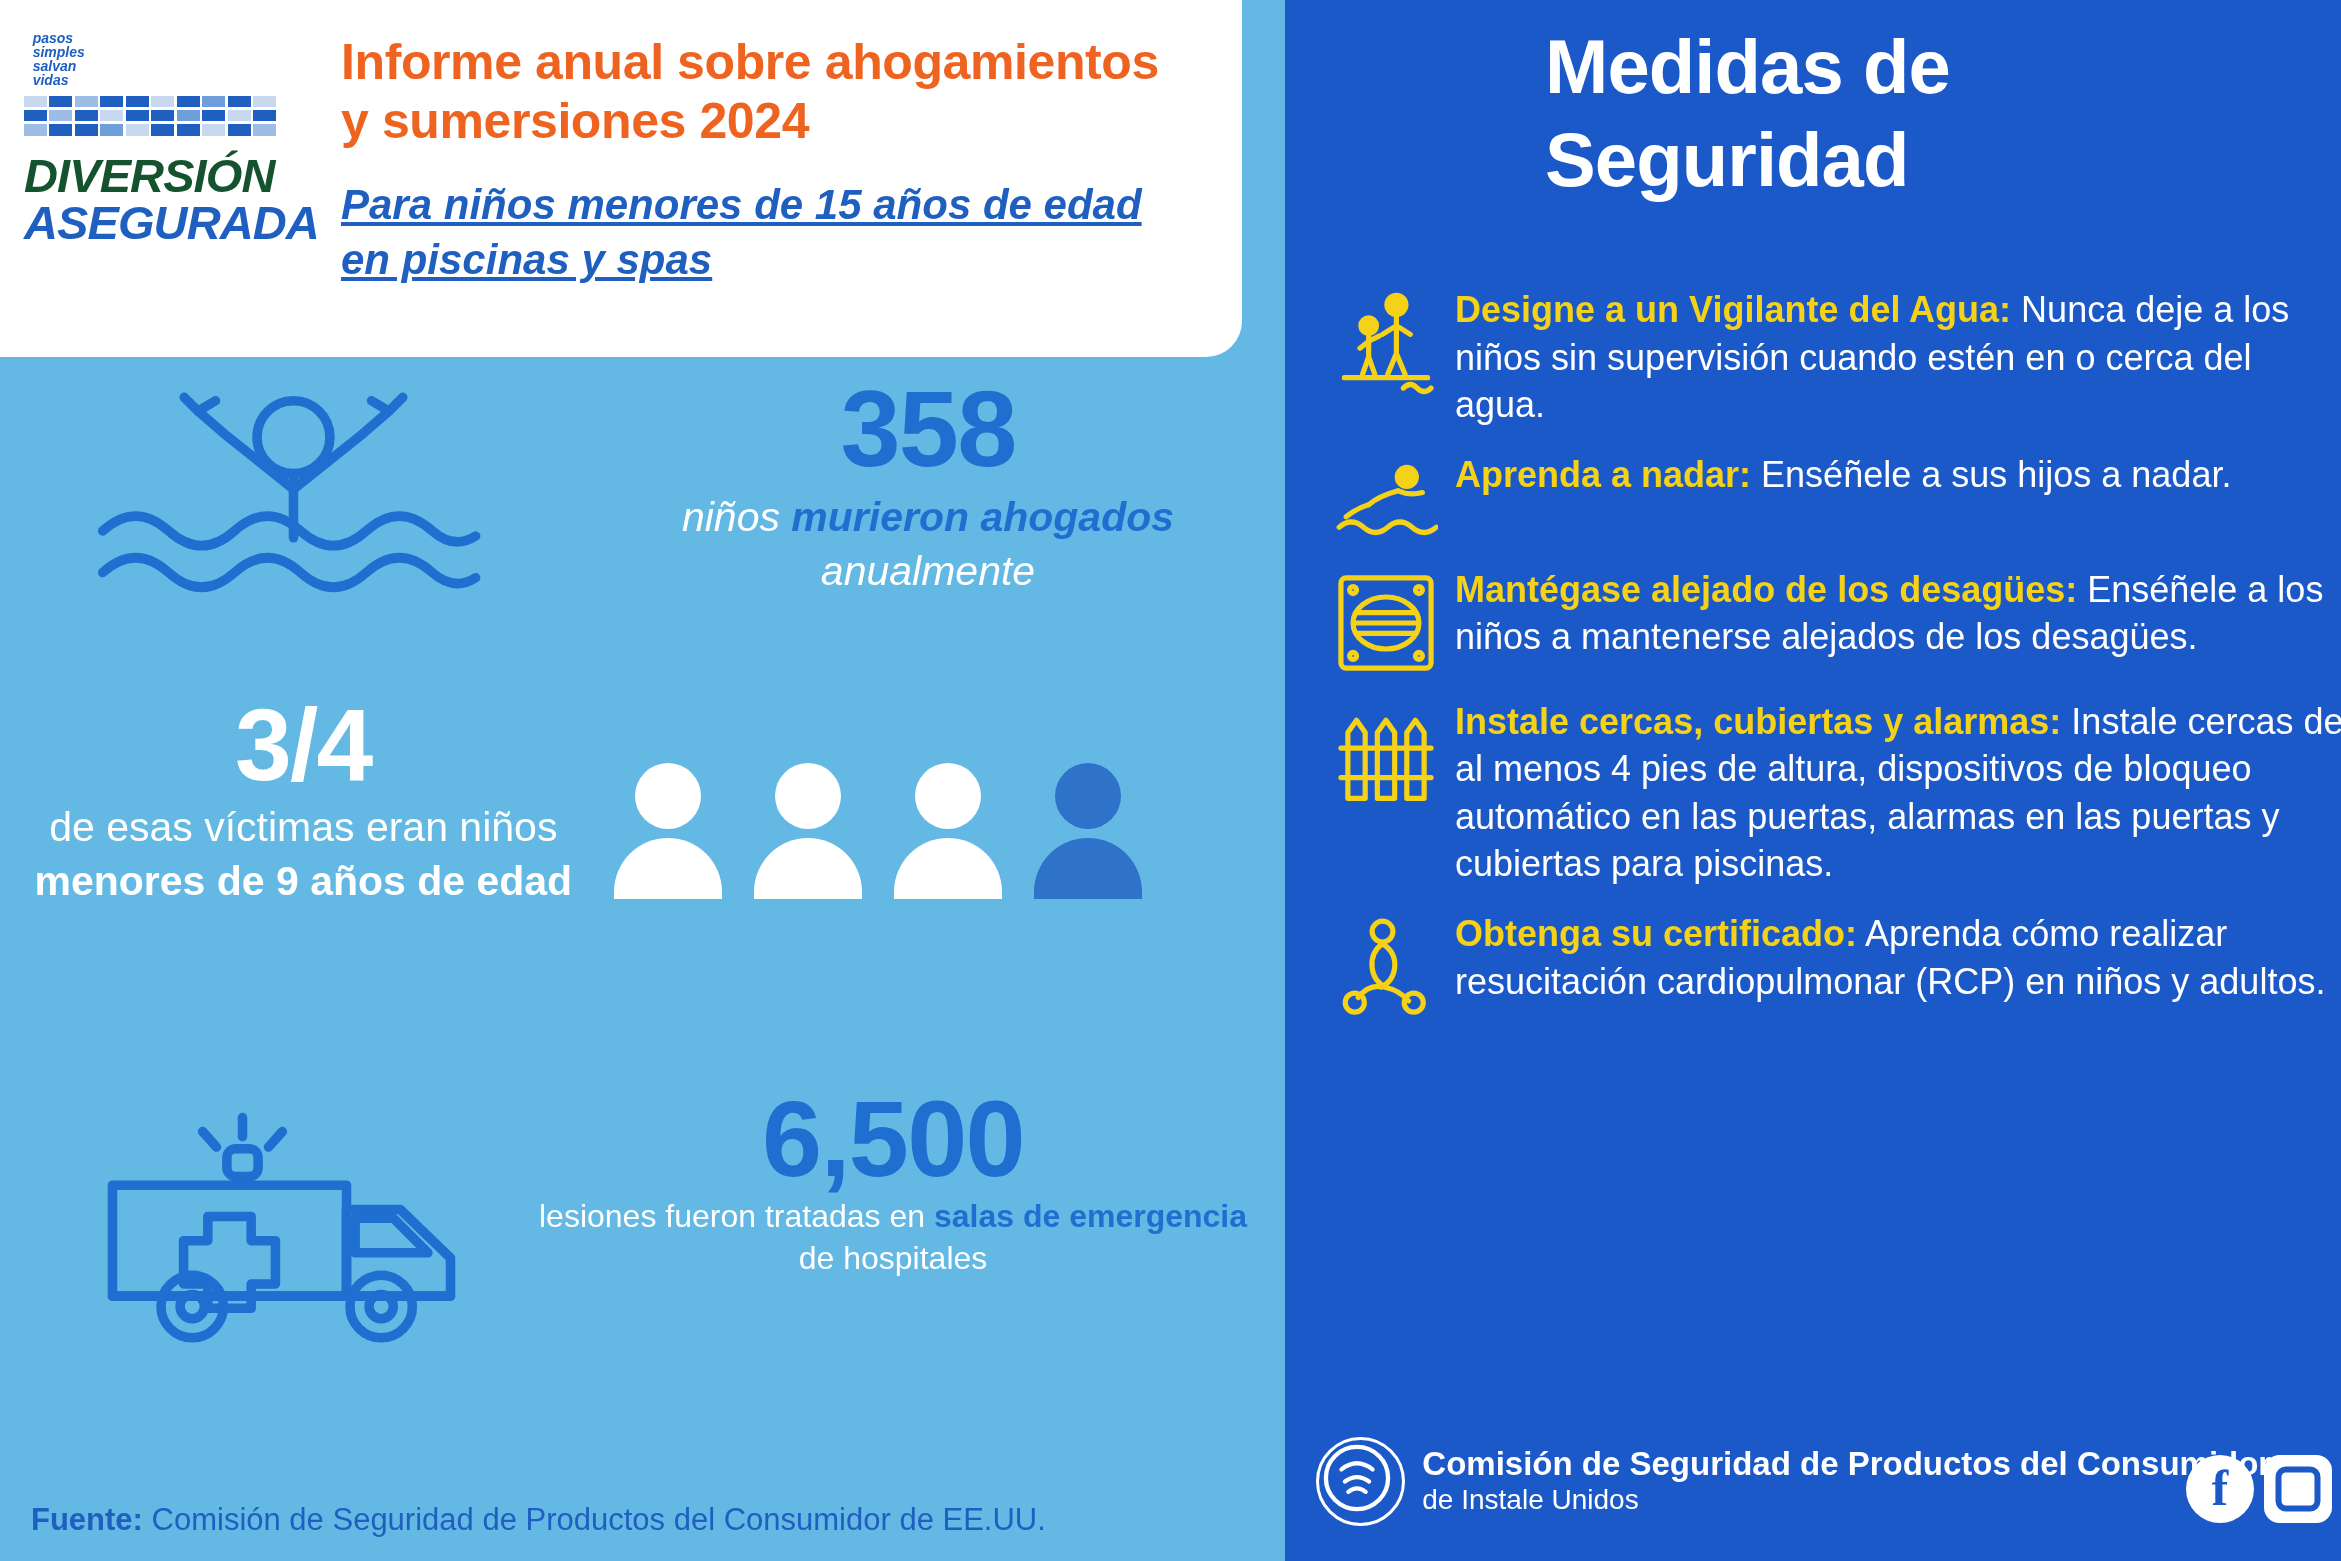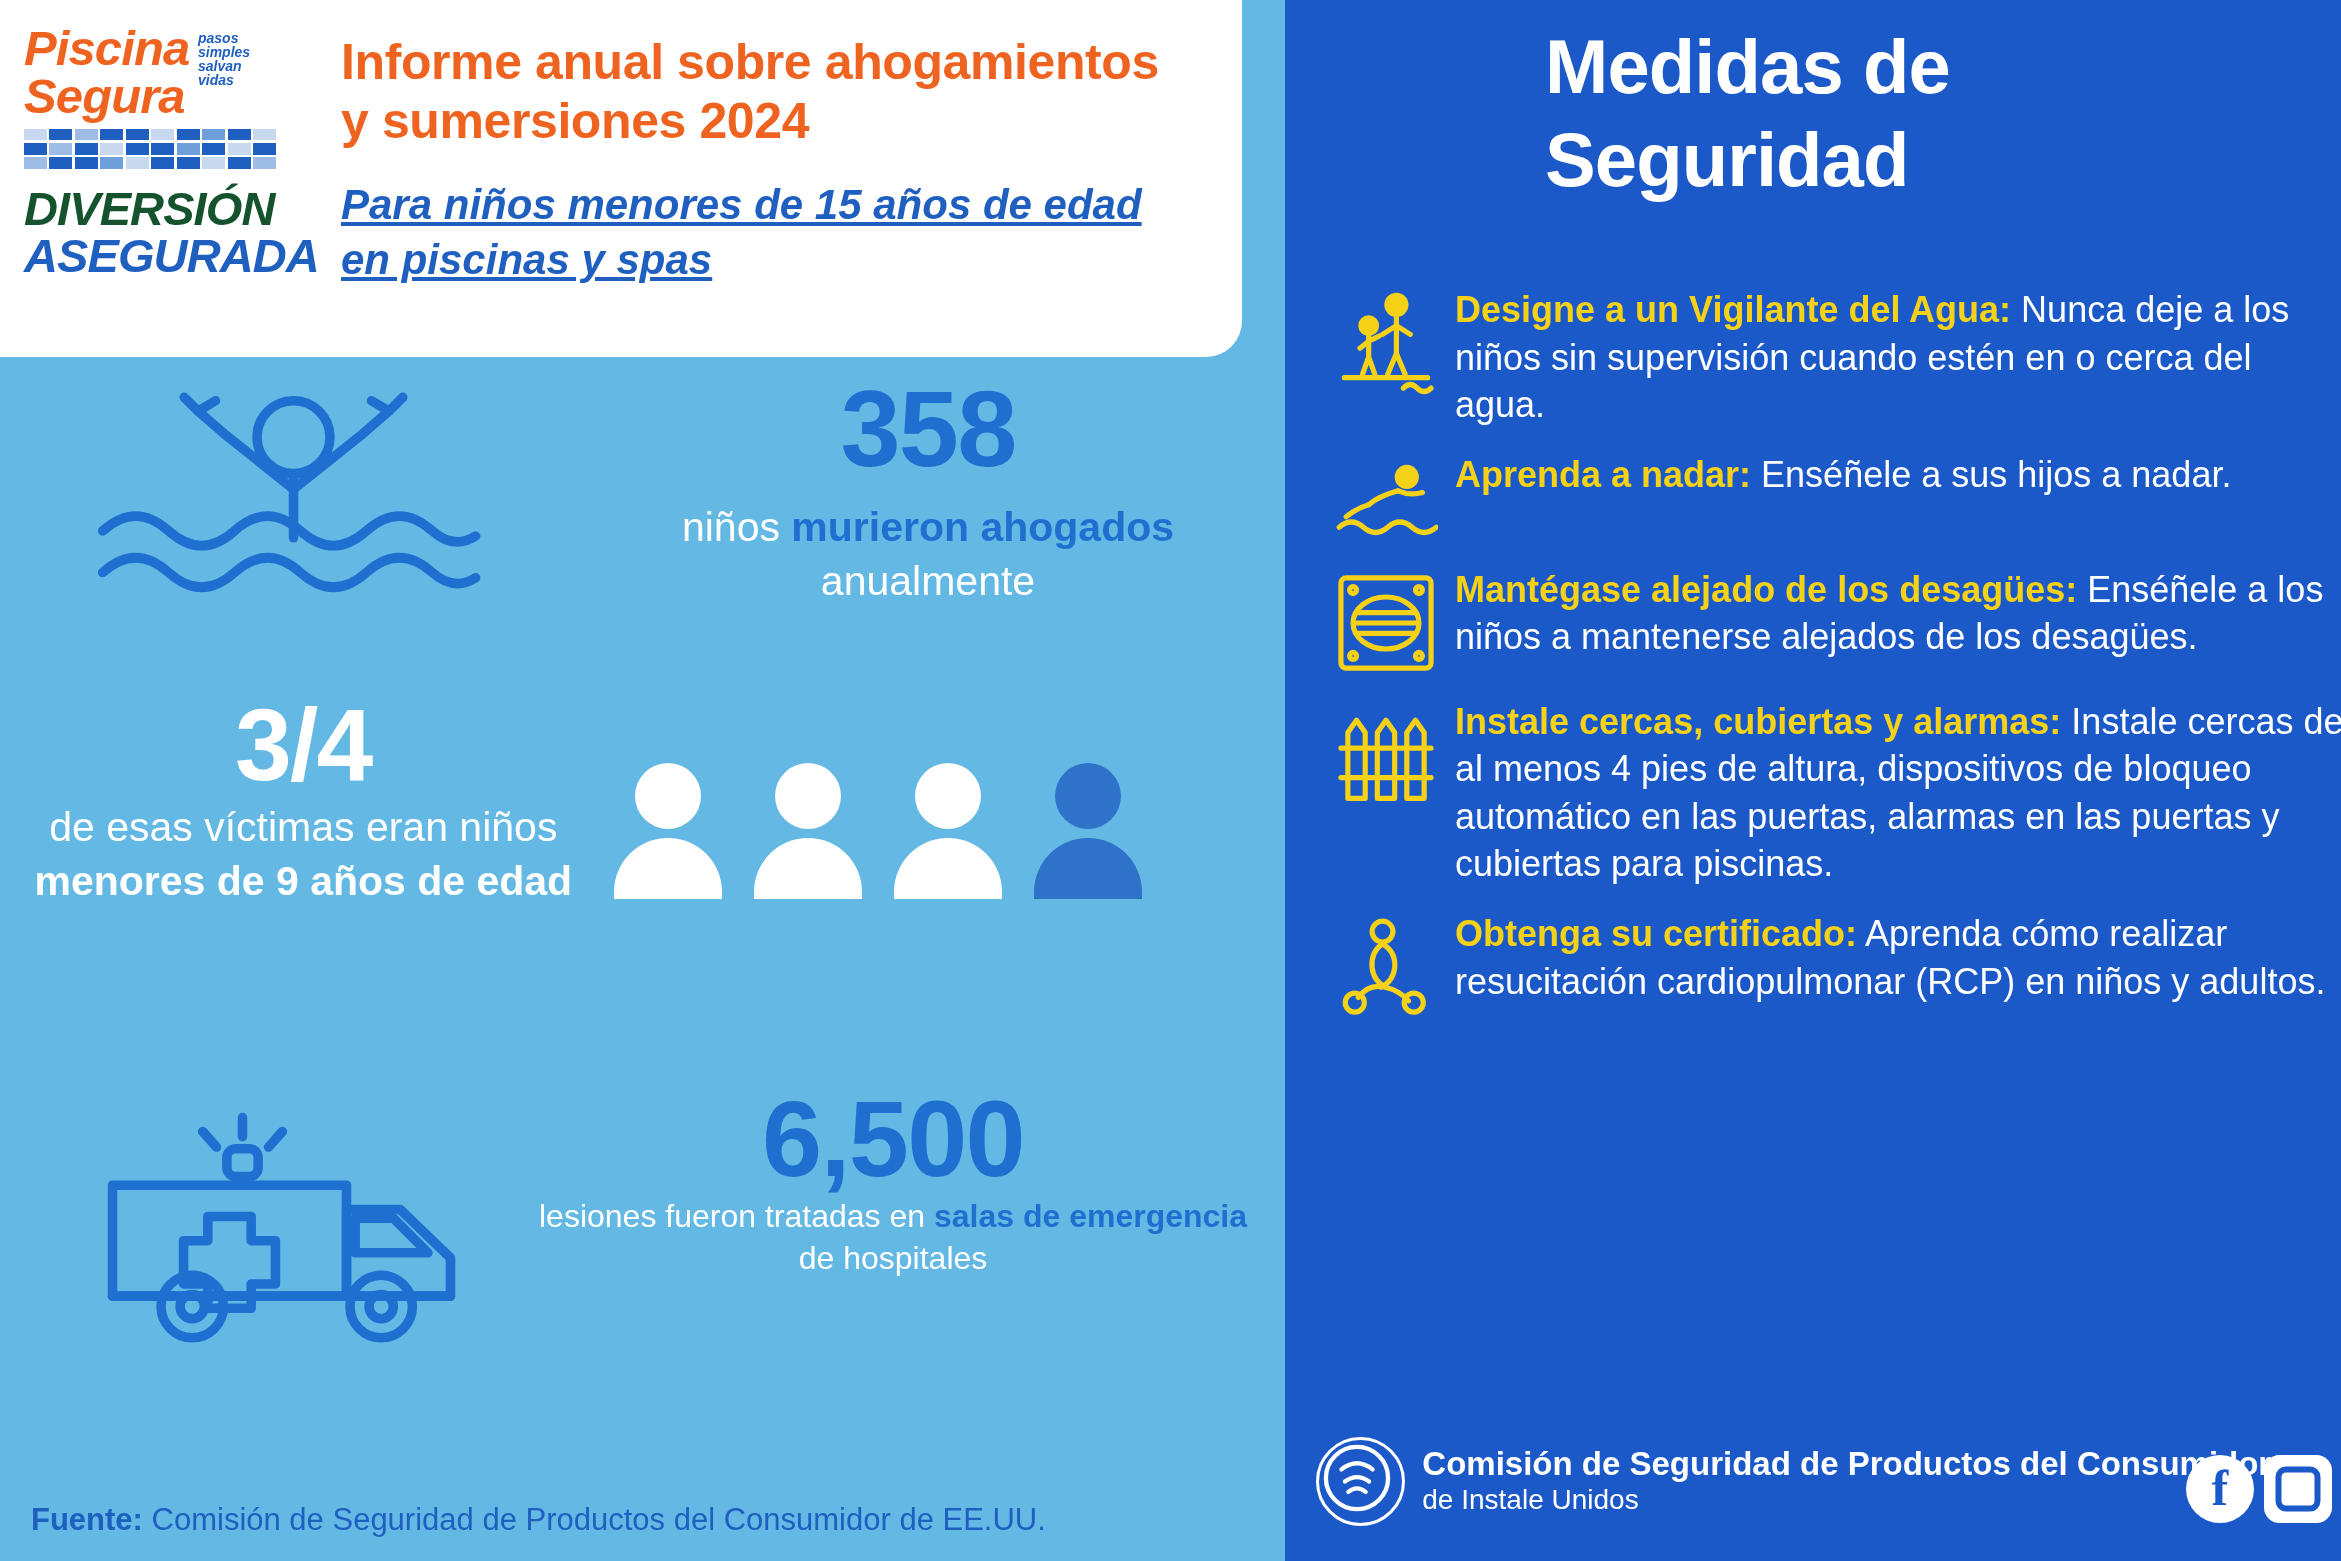--- a/index.html
+++ b/index.html
@@ -144,21 +144,22 @@
     color: #1f6fd0;
     font-weight: bold;
     font-size: 108px;
     line-height: 1.0;
     letter-spacing: -1.7px;
   }
   .stat-caption {
     color: #ffffff;
     font-size: 41px;
     line-height: 1.32;
-    margin-top: 17px;
+    margin-top: 7px;
+    font-style: italic;
   }
   .stat-caption b { color: #1f6fd0; }
 
   
   .stat-2 {
     position: absolute;
     left: 0;
     top: 694px;
     width: 1285px;
     height: 278px;
@@ -393,24 +394,20 @@
 <body>
 
 <div class="poster">
 
   <div class="left-panel">
 
     <div class="header-card">
 
       <div class="logo-block">
         <div class="logo-row1">
-          <div>
-            <div class="logo-word">Piscina</div>
-            <div class="logo-word seg">Segura</div>
-          </div>
           <div class="logo-tag">
             <div>pasos</div>
             <div>simples</div>
             <div>salvan</div>
             <div>vidas</div>
           </div>
         </div>
         <div class="logo-bars">
           <span style="background:#c7d8ef"></span>
             <span style="background:#1f5fc0"></span>

